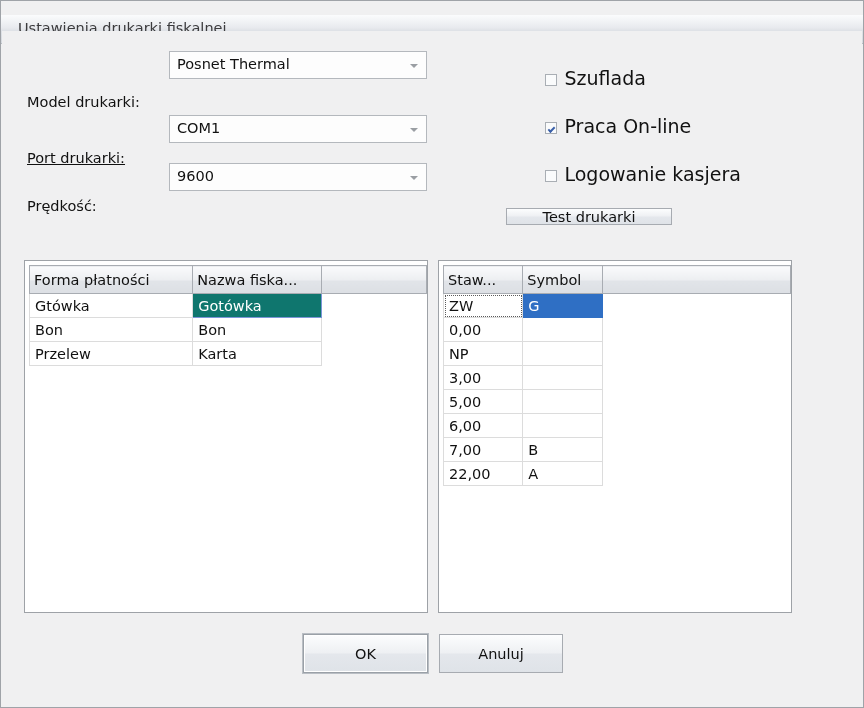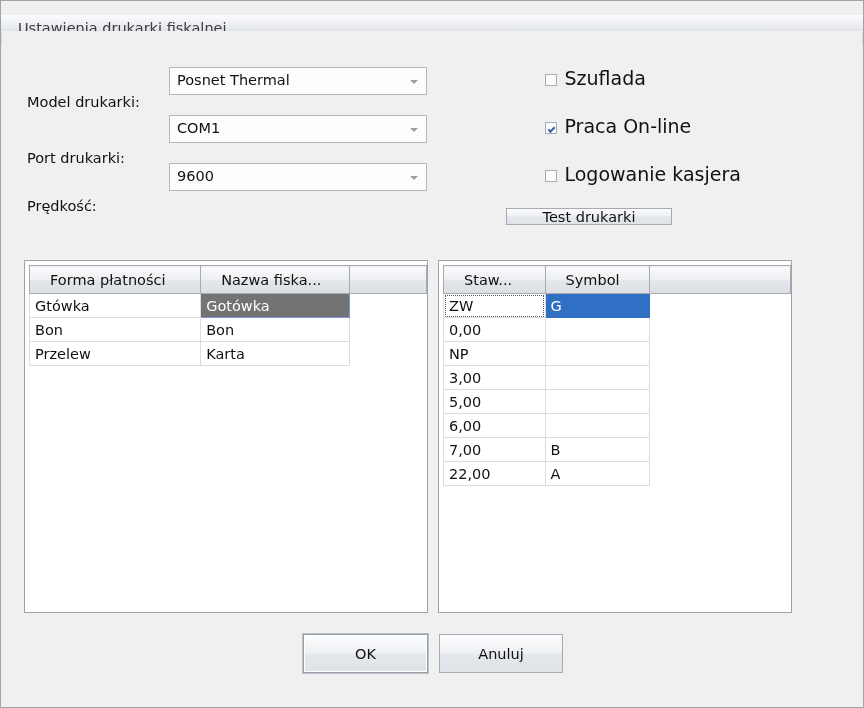--- a/index.html
+++ b/index.html
@@ -93,59 +93,59 @@
     position:absolute;left:4px;top:4px;
     border-collapse:collapse;
     font-size:14.5px;
   }
   .grid th{
     background:linear-gradient(to bottom,#fafbfc 0%,#eceef1 50%,#e2e5e9 51%,#dcdfe4 100%);
     border:1px solid #a8acb2;
     border-left:none;
     font-weight:normal;
     text-align:left;
-    padding:3px 20px;
+    padding:3px 4px;
     height:21px;
     color:#111;
     white-space:nowrap;
   }
   .grid th:first-child{border-left:1px solid #a8acb2;}
   .grid td{
     border:1px solid #dcdcdc;
     border-top:none;
     padding:0 5px;
     height:23px;
     color:#111;
     white-space:nowrap;
     background:#ffffff;
   }
-  .grid td.sel-inactive{background:#737373;color:#ffffff;border-color:#7b95d8;}
+  .grid td.sel-inactive{background:#0f766e;color:#ffffff;border-color:#7b95d8;}
   .grid td.sel-active{background:#2f6fc4;color:#ffffff;border-color:#2f6fc4;}
   .grid td.focus-cell{outline:1px dotted #5a5a5a;outline-offset:-2px;}
   .grid td.filler{border-left:none;border-right:none;border-bottom:none;background:transparent;}
   .grid th.filler-h{}
 </style>
 </head>
 <body>
 
 <div class="window">
 
   <div class="titlebar">
     <div class="titlebar-text">Ustawienia drukarki fiskalnej</div>
   </div>
 
   <div class="client">
 
     <div class="label" style="left:25px;top:63px;">Model drukarki:</div>
-    <div class="combo" style="left:167px;top:36px;">
+    <div class="combo" style="left:167px;top:20px;">
       <span class="val">Posnet Thermal</span>
       <span class="arrow"></span>
     </div>
 
-    <div class="label" style="left:25px;top:119px;">Port drukarki:</div>
+    <div class="label" style="left:25px;top:119px;text-decoration:underline;">Port drukarki:</div>
     <div class="combo" style="left:167px;top:84px;">
       <span class="val">COM1</span>
       <span class="arrow"></span>
     </div>
 
     <div class="label" style="left:25px;top:167px;">Prędkość:</div>
     <div class="combo" style="left:167px;top:132px;">
       <span class="val">9600</span>
       <span class="arrow"></span>
     </div>

